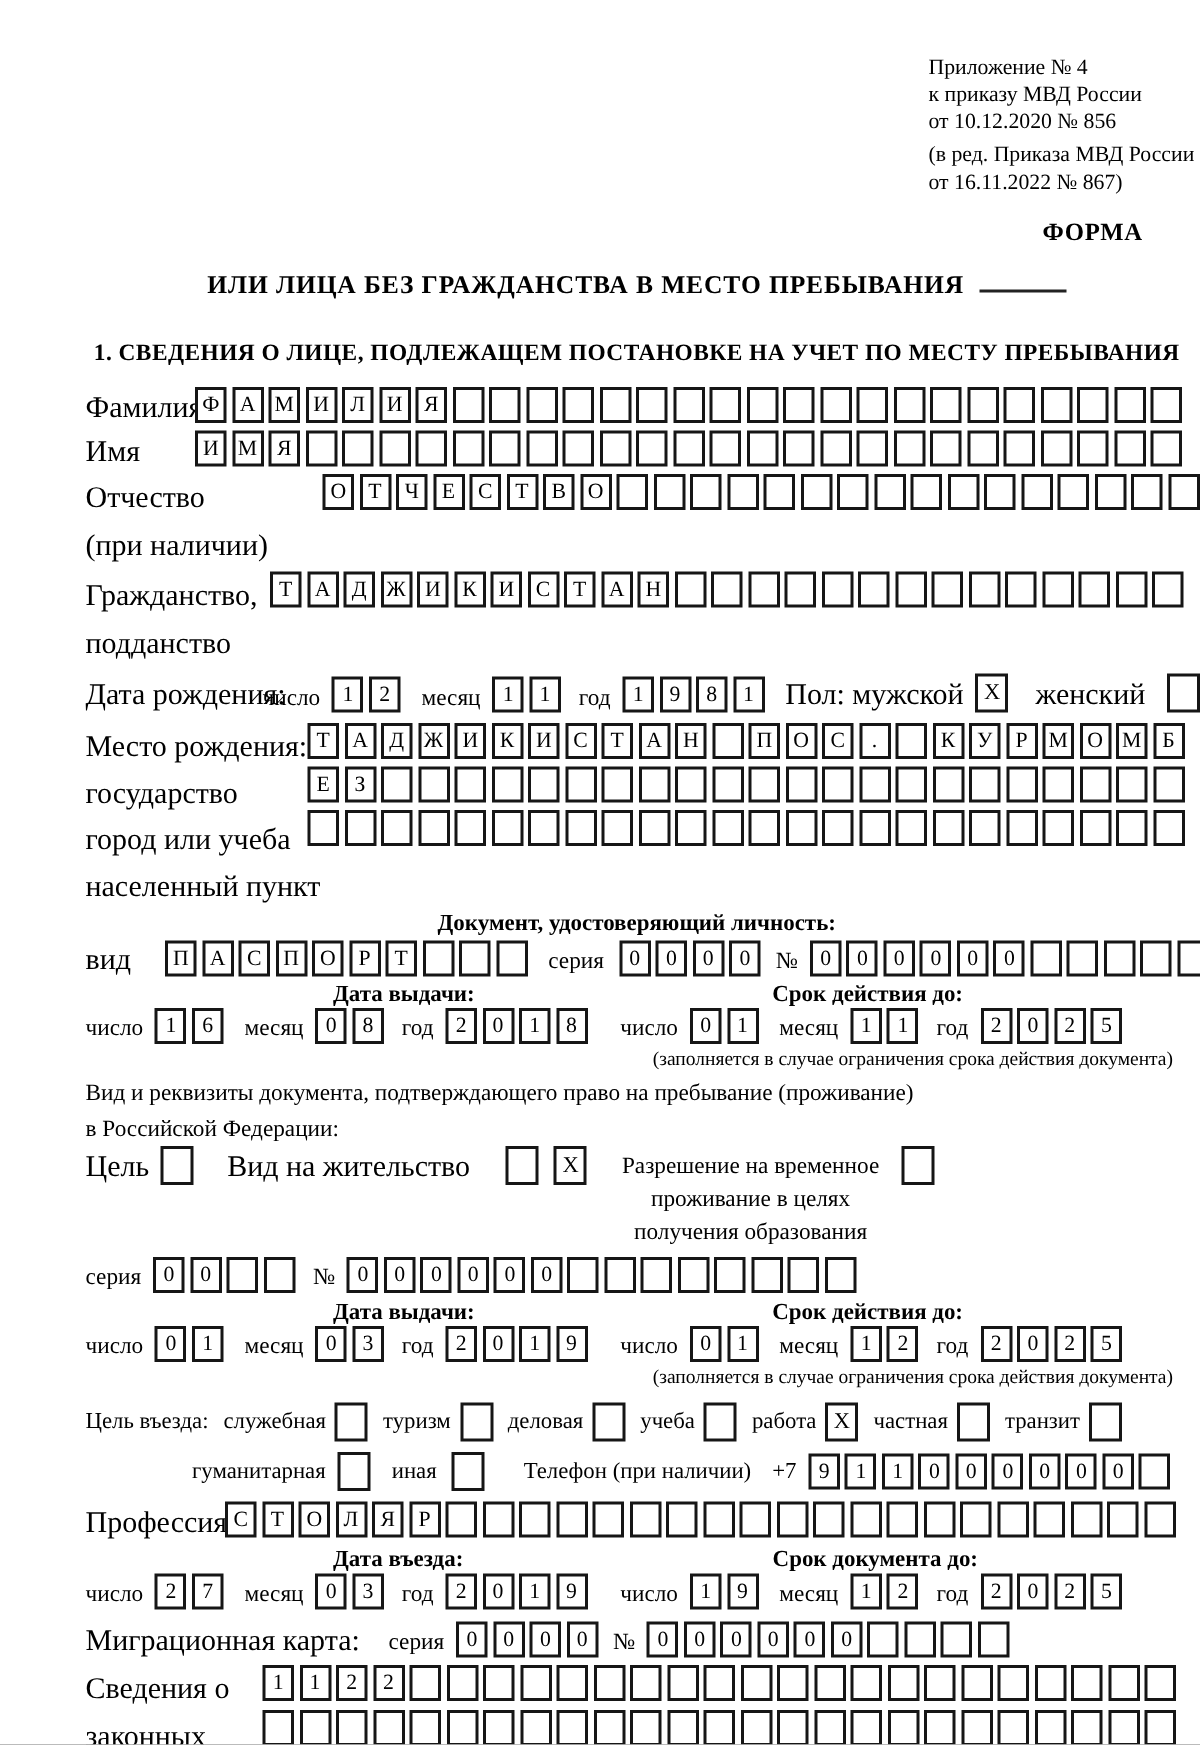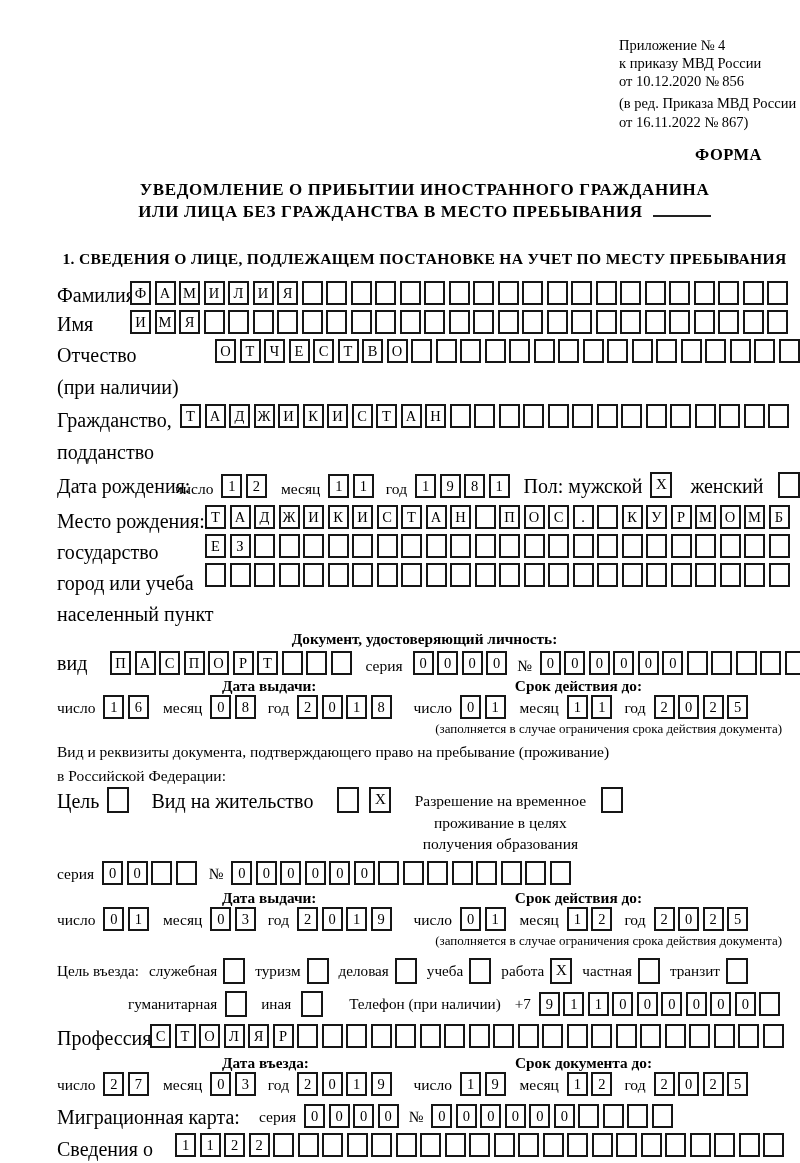--- a/index.html
+++ b/index.html
@@ -48,21 +48,20 @@
     <div>Приложение № 4</div>
     <div>к приказу МВД России</div>
     <div>от 10.12.2020 № 856</div>
     <div class="gap">(в ред. Приказа МВД России</div>
     <div>от 16.11.2022 № 867)</div>
   </div>
 
   <div class="forma">ФОРМА</div>
 
   <div class="title">
-    <div>УВЕДОМЛЕНИЕ О ПРИБЫТИИ ИНОСТРАННОГО ГРАЖДАНИНА</div>
     <div>
       <span>ИЛИ ЛИЦА БЕЗ ГРАЖДАНСТВА В МЕСТО ПРЕБЫВАНИЯ</span><span class="uline"></span>
     </div>
   </div>
 
   <div class="sec1">1. СВЕДЕНИЯ О ЛИЦЕ, ПОДЛЕЖАЩЕМ ПОСТАНОВКЕ НА УЧЕТ ПО МЕСТУ ПРЕБЫВАНИЯ</div>
 
   <div class="frow" style="margin-top:13px">
     <span class="flabel" style="width:73px">Фамилия</span>
     <span class="cells">
@@ -305,21 +304,21 @@
           <span class="cell"></span>
           <span class="cell"></span>
           <span class="cell"></span>
           <span class="cell"></span>
         </div>
     </div>
   </div>
 
   <div class="dochead">Документ, удостоверяющий личность:</div>
 
-  <div class="frow" style="margin-top:1px;align-items:flex-end">
+  <div class="frow" style="margin-top:1px;align-items:center">
     <span class="flabel" style="width:53px">вид</span>
     <span class="cells">
         <span class="cell">П</span>
         <span class="cell">А</span>
         <span class="cell">С</span>
         <span class="cell">П</span>
         <span class="cell">О</span>
         <span class="cell">Р</span>
         <span class="cell">Т</span>
         <span class="cell"></span>

